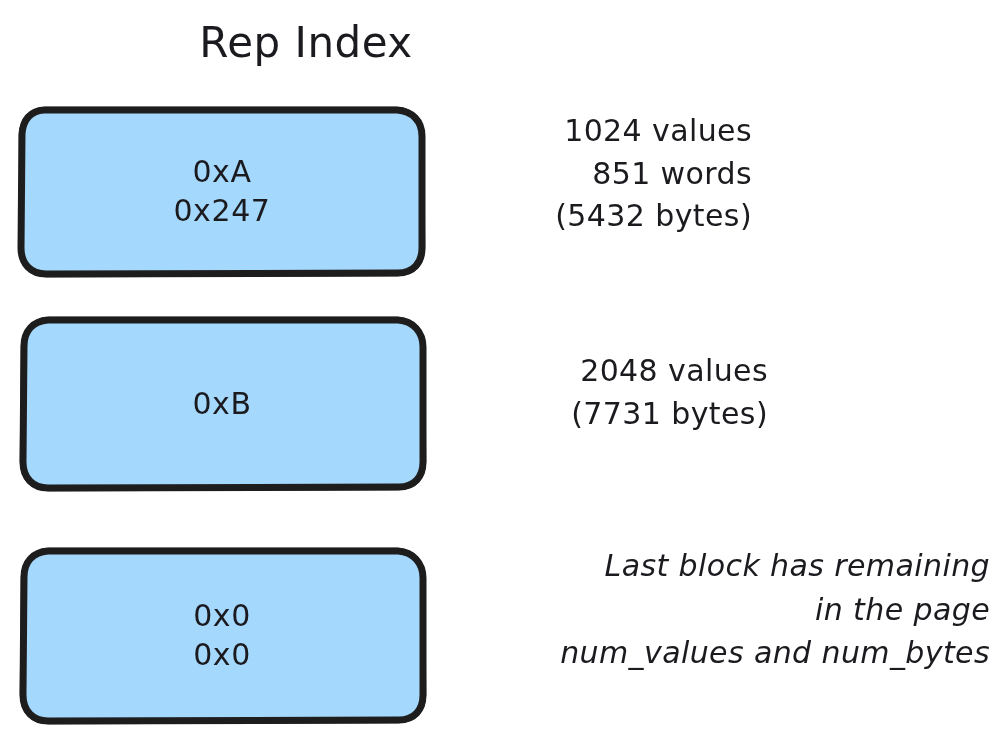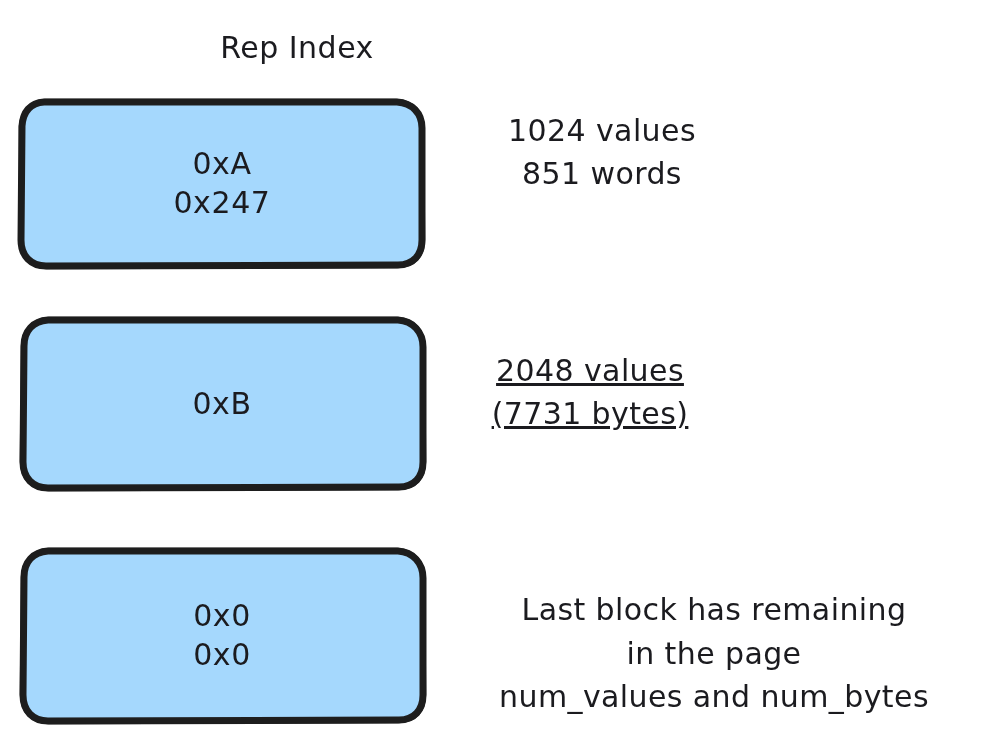--- a/index.html
+++ b/index.html
@@ -19,30 +19,29 @@
   #diagram-canvas {
     position: absolute;
     inset: 0;
     width: 993px;
     height: 741px;
   }
 
   
   .diagram-title {
     position: absolute;
-    left: 7px;
+    left: 16px;
     top: 18px;
     width: 580px;
     text-align: center;
     font-family: "DejaVu Sans", sans-serif;
-    font-size: 30px;
+    font-size: 42px;
     letter-spacing: 0.5px;
     color: #1b1b1f;
     white-space: nowrap;
-    margin-top: 12px;
   }
 
   
   .block {
     position: absolute;
     left: 22px;
     width: 400px;
     box-sizing: border-box;
     display: flex;
     flex-direction: column;
@@ -61,54 +60,54 @@
     text-align: center;
     line-height: 1.30;
     font-size: 30px;
     letter-spacing: 0.6px;
     color: #1b1b1f;
   }
   .block-label-line {
     display: block;
   }
 
-  #block-1 { top: 100px; height: 166px; }
+  #block-1 { top: 108px; height: 166px; }
   #block-2 { top: 318px; height: 170px; }
   #block-3 { top: 549px; height: 172px; }
 
   
   .annotation {
     position: absolute;
-    text-align: center;
+    text-align: right;
     line-height: 1.42;
     font-size: 30px;
     letter-spacing: 0.4px;
     color: #1b1b1f;
   }
   .annotation-line {
     display: block;
     white-space: nowrap;
   }
 
   #annotation-1 {
     left: 452px;
     top: 110px;
     width: 300px;
   }
   #annotation-2 {
-    left: 440px;
+    left: 468px;
     top: 350px;
     width: 300px;
-    text-decoration: underline;
   }
   #annotation-3 {
     left: 438px;
-    top: 588px;
+    top: 544px;
     width: 552px;
     line-height: 1.45;
+    font-style: italic;
   }
 </style>
 </head>
 <body>
 
 <div id="diagram-canvas">
 
   <div class="diagram-title">Rep Index</div>
 
   <div class="block" id="block-1">
@@ -134,20 +133,21 @@
     </svg>
     <div class="block-labels">
       <span class="block-label-line">0xA</span>
       <span class="block-label-line">0x247</span>
     </div>
   </div>
 
   <div class="annotation" id="annotation-1">
     <span class="annotation-line">1024 values</span>
     <span class="annotation-line">851 words</span>
+    <span class="annotation-line">(5432 bytes)</span>
   </div>
 
   <div class="block" id="block-2">
     <svg class="block-svg" width="424" height="194" viewBox="0 0 424 194">
       <path d="M 38 14
                C 23 15, 14 25, 14 40
                L 13 156
                C 13 172, 23 182, 38 182
                L 389 181
                C 404 181, 413 171, 413 156

